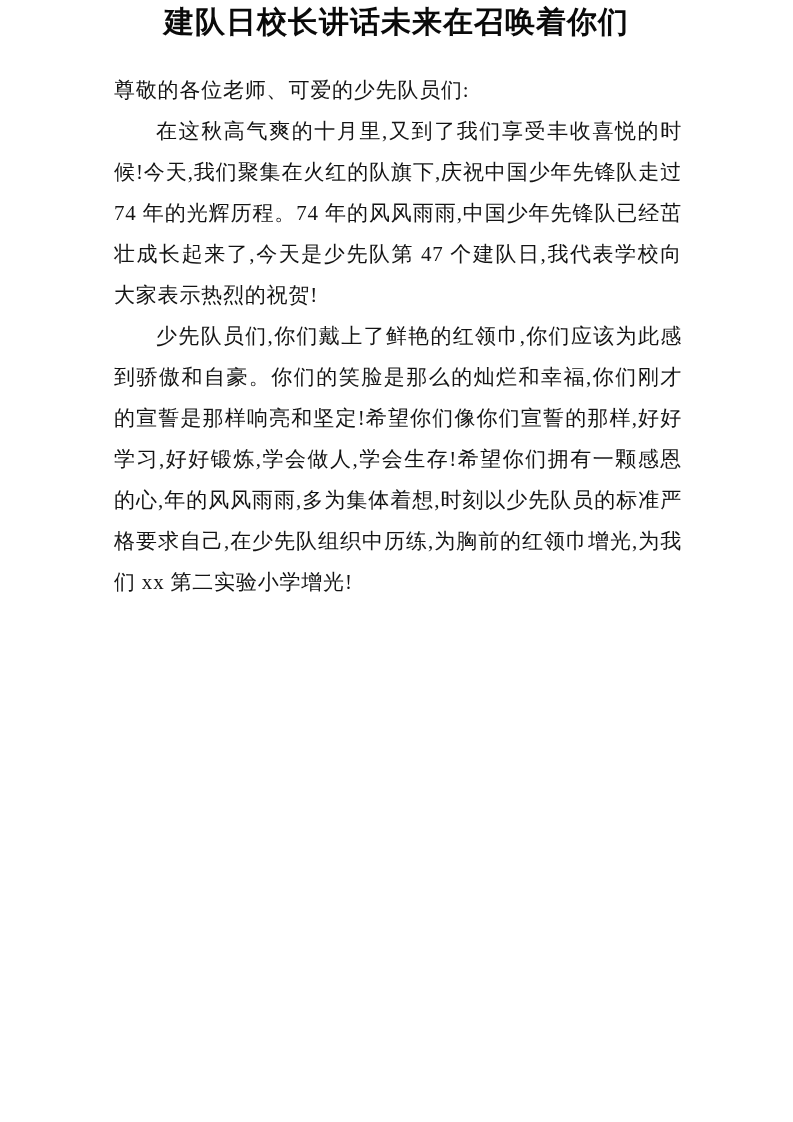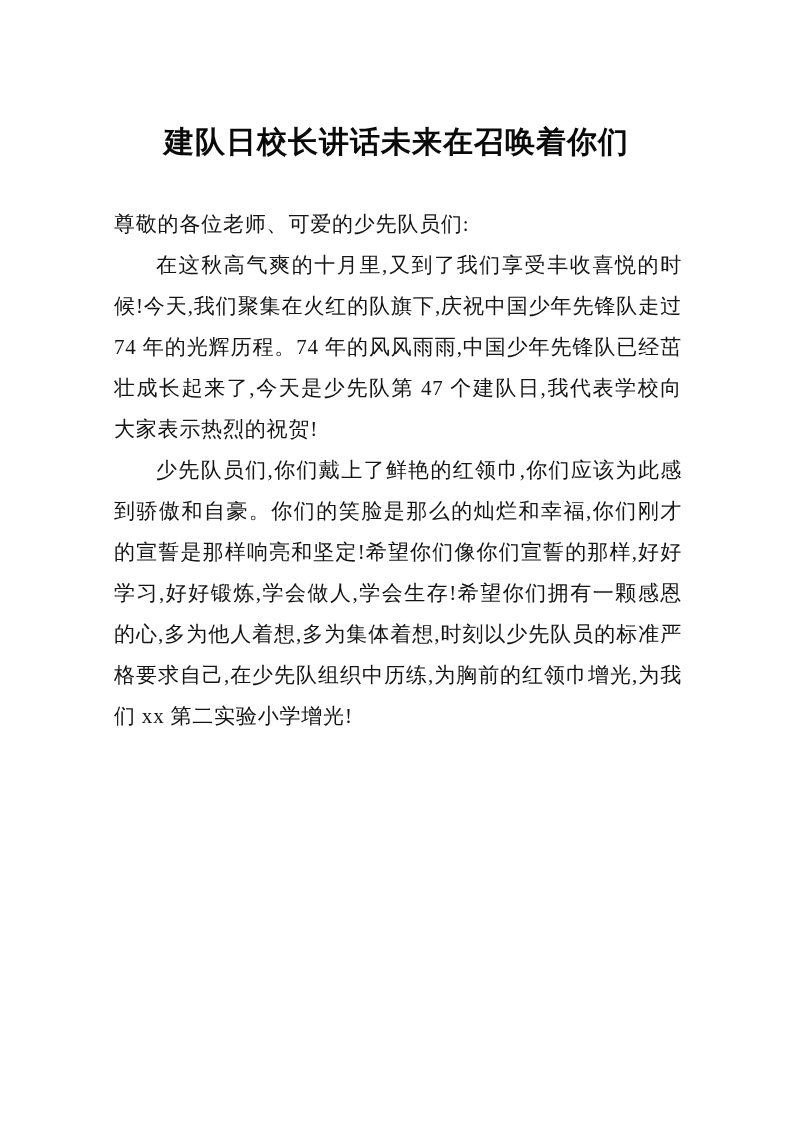--- a/index.html
+++ b/index.html
@@ -8,37 +8,36 @@
     background: #ffffff;
   }
   .page {
     position: relative;
     width: 793px;
     height: 1122px;
     margin: 0 auto;
     background: #ffffff;
     overflow: hidden;
     box-sizing: border-box;
-    padding-top: 120px;
     font-family: "Liberation Serif", "DejaVu Serif", serif;
     color: #000000;
   }
   .doc-title {
     margin: 0;
     width: 100%;
     text-align: center;
     font-size: 30px;
     line-height: 44px;
     font-weight: bold;
     letter-spacing: 1px;
     color: #0a0a0a;
   }
   .content {
     width: 568px;
-    margin: 40px 111px 0 114px;
+    margin: 26px 111px 0 114px;
   }
   .content p {
     margin: 0;
     font-size: 21px;
     line-height: 41px;
     letter-spacing: 0.8px;
     text-align: justify;
     text-justify: inter-character;
     color: #141414;
   }
@@ -48,15 +47,15 @@
 </style>
 </head>
 <body>
 
 <div class="page">
   <h1 class="doc-title">建队日校长讲话未来在召唤着你们</h1>
 
   <div class="content">
     <p>尊敬的各位老师、可爱的少先队员们:</p>
     <p class="indent">在这秋高气爽的十月里,又到了我们享受丰收喜悦的时候!今天,我们聚集在火红的队旗下,庆祝中国少年先锋队走过 74 年的光辉历程。74 年的风风雨雨,中国少年先锋队已经茁壮成长起来了,今天是少先队第 47 个建队日,我代表学校向大家表示热烈的祝贺!</p>
-    <p class="indent">少先队员们,你们戴上了鲜艳的红领巾,你们应该为此感到骄傲和自豪。你们的笑脸是那么的灿烂和幸福,你们刚才的宣誓是那样响亮和坚定!希望你们像你们宣誓的那样,好好学习,好好锻炼,学会做人,学会生存!希望你们拥有一颗感恩的心,多为他人着想,多为集体着想,时刻以少先队员的标准严格要求自己,在少先队组织中历练,为胸前的红领巾增光,为我们 xx 第二实验小学增光!</p>
+    <p class="indent">少先队员们,你们戴上了鲜艳的红领巾,你们应该为此感到骄傲和自豪。你们的笑脸是那么的灿烂和幸福,你们刚才的宣誓是那样响亮和坚定!希望你们像你们宣誓的那样,好好学习,好好锻炼,学会做人,学会生存!希望你们拥有一颗感恩的心,年的风风雨雨,多为集体着想,时刻以少先队员的标准严格要求自己,在少先队组织中历练,为胸前的红领巾增光,为我们 xx 第二实验小学增光!</p>
   </div>
 </div>
 
 </body></html>

